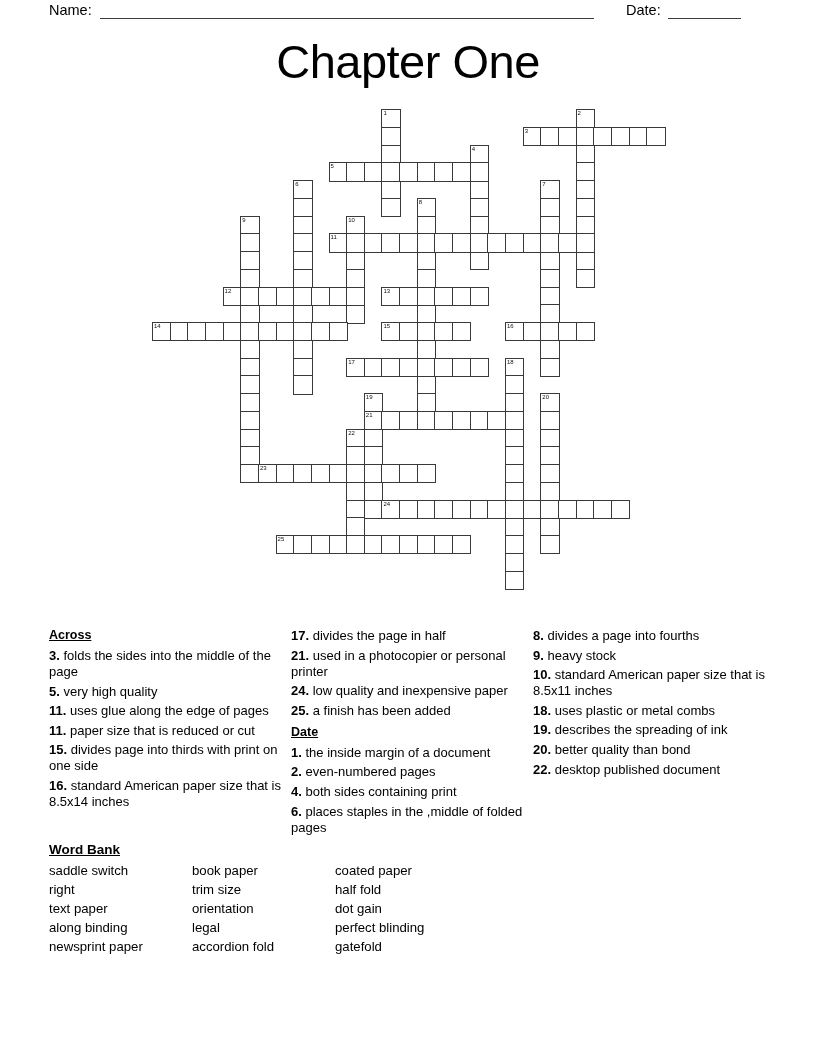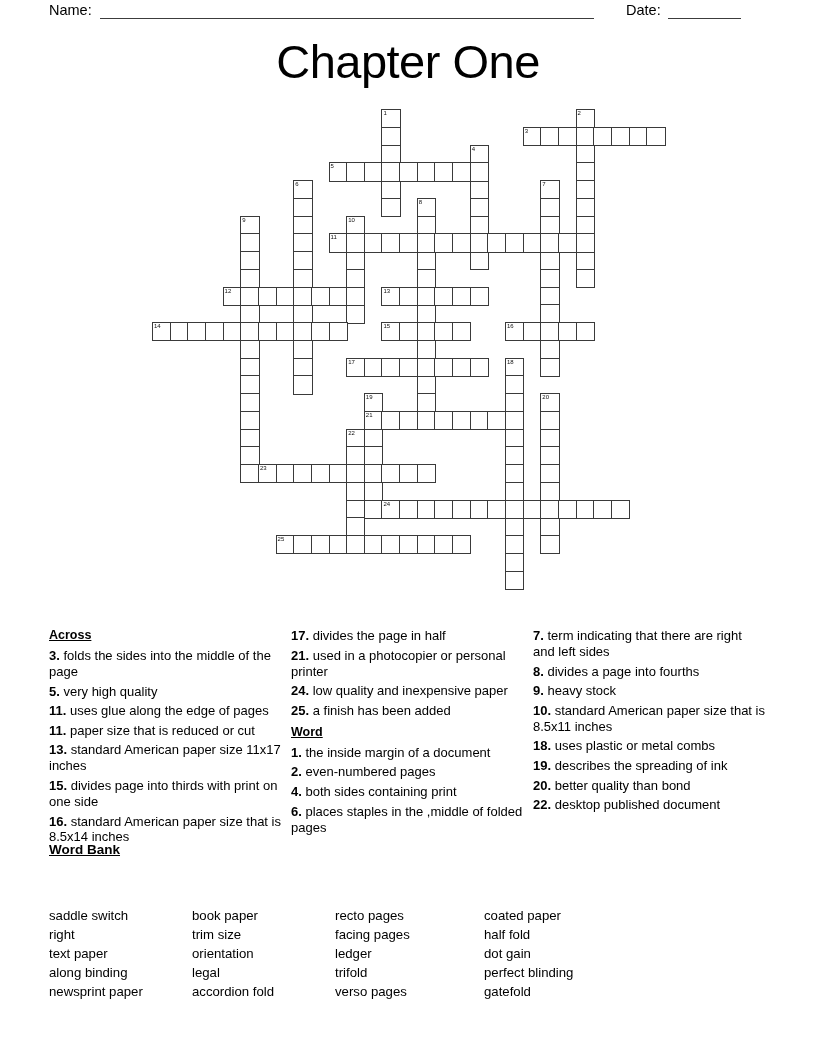--- a/index.html
+++ b/index.html
@@ -36,21 +36,21 @@
   .clue-col-2{width:242px;}
   .clue-col-3{width:236px;}
   .clue-head{font-size:12.5px;font-weight:bold;text-decoration:underline;margin:0 0 6px 0;}
   .clue-head.mid{margin-top:6px;}
   .clue{font-size:13px;line-height:1.22;margin:0 0 3.8px 0;padding-right:4px;}
   .clue b{font-weight:bold;}
   
   #wordbank{position:absolute;left:49px;top:842px;}
   #wordbank-title{font-size:13.5px;font-weight:bold;text-decoration:underline;margin:0 0 4px 0;}
   .bank-cols{display:flex;}
-  .bank-col{box-sizing:border-box;margin-top:45px;}
+  .bank-col{box-sizing:border-box;}
   .bank-col-0{width:143px;}
   .bank-col-1{width:143px;}
   .bank-col-2{width:149px;}
   .bank-col-3{width:140px;}
   .bank-item{font-size:13.2px;line-height:19px;}
 </style>
 </head>
 <body>
 
 <div class="top-row">
@@ -351,43 +351,41 @@
   </div>
 
 <div id="clues">
   <div class="clue-col clue-col-1">
     <div class="clue-head">Across</div>
     <div id="col1-list">
         <div class="clue"><b>3.</b> folds the sides into the middle of the page</div>
         <div class="clue"><b>5.</b> very high quality</div>
         <div class="clue"><b>11.</b> uses glue along the edge of pages</div>
         <div class="clue"><b>11.</b> paper size that is reduced or cut</div>
-        <div class="clue"><b>13.</b> standard American paper size 11x17 inches</div>
         <div class="clue"><b>15.</b> divides page into thirds with print on one side</div>
         <div class="clue"><b>16.</b> standard American paper size that is 8.5x14 inches</div>
       </div>
   </div>
   <div class="clue-col clue-col-2">
     <div id="col2a-list">
         <div class="clue"><b>17.</b> divides the page in half</div>
         <div class="clue"><b>21.</b> used in a photocopier or personal printer</div>
         <div class="clue"><b>24.</b> low quality and inexpensive paper</div>
         <div class="clue"><b>25.</b> a finish has been added</div>
       </div>
-    <div class="clue-head mid">Word</div>
+    <div class="clue-head mid">Date</div>
     <div id="col2b-list">
         <div class="clue"><b>1.</b> the inside margin of a document</div>
         <div class="clue"><b>2.</b> even-numbered pages</div>
         <div class="clue"><b>4.</b> both sides containing print</div>
         <div class="clue"><b>6.</b> places staples in the ,middle of folded pages</div>
       </div>
   </div>
   <div class="clue-col clue-col-3">
     <div id="col3-list">
-        <div class="clue"><b>7.</b> term indicating that there are right and left sides</div>
         <div class="clue"><b>8.</b> divides a page into fourths</div>
         <div class="clue"><b>9.</b> heavy stock</div>
         <div class="clue"><b>10.</b> standard American paper size that is 8.5x11 inches</div>
         <div class="clue"><b>18.</b> uses plastic or metal combs</div>
         <div class="clue"><b>19.</b> describes the spreading of ink</div>
         <div class="clue"><b>20.</b> better quality than bond</div>
         <div class="clue"><b>22.</b> desktop published document</div>
       </div>
   </div>
 </div>
@@ -402,27 +400,20 @@
         <div class="bank-item">along binding</div>
         <div class="bank-item">newsprint paper</div>
       </div>
       <div class="bank-col bank-col-1">
         <div class="bank-item">book paper</div>
         <div class="bank-item">trim size</div>
         <div class="bank-item">orientation</div>
         <div class="bank-item">legal</div>
         <div class="bank-item">accordion fold</div>
       </div>
-      <div class="bank-col bank-col-2">
-        <div class="bank-item">recto pages</div>
-        <div class="bank-item">facing pages</div>
-        <div class="bank-item">ledger</div>
-        <div class="bank-item">trifold</div>
-        <div class="bank-item">verso pages</div>
-      </div>
       <div class="bank-col bank-col-4">
         <div class="bank-item">coated paper</div>
         <div class="bank-item">half fold</div>
         <div class="bank-item">dot gain</div>
         <div class="bank-item">perfect blinding</div>
         <div class="bank-item">gatefold</div>
       </div>
     </div>
 </div>
 

